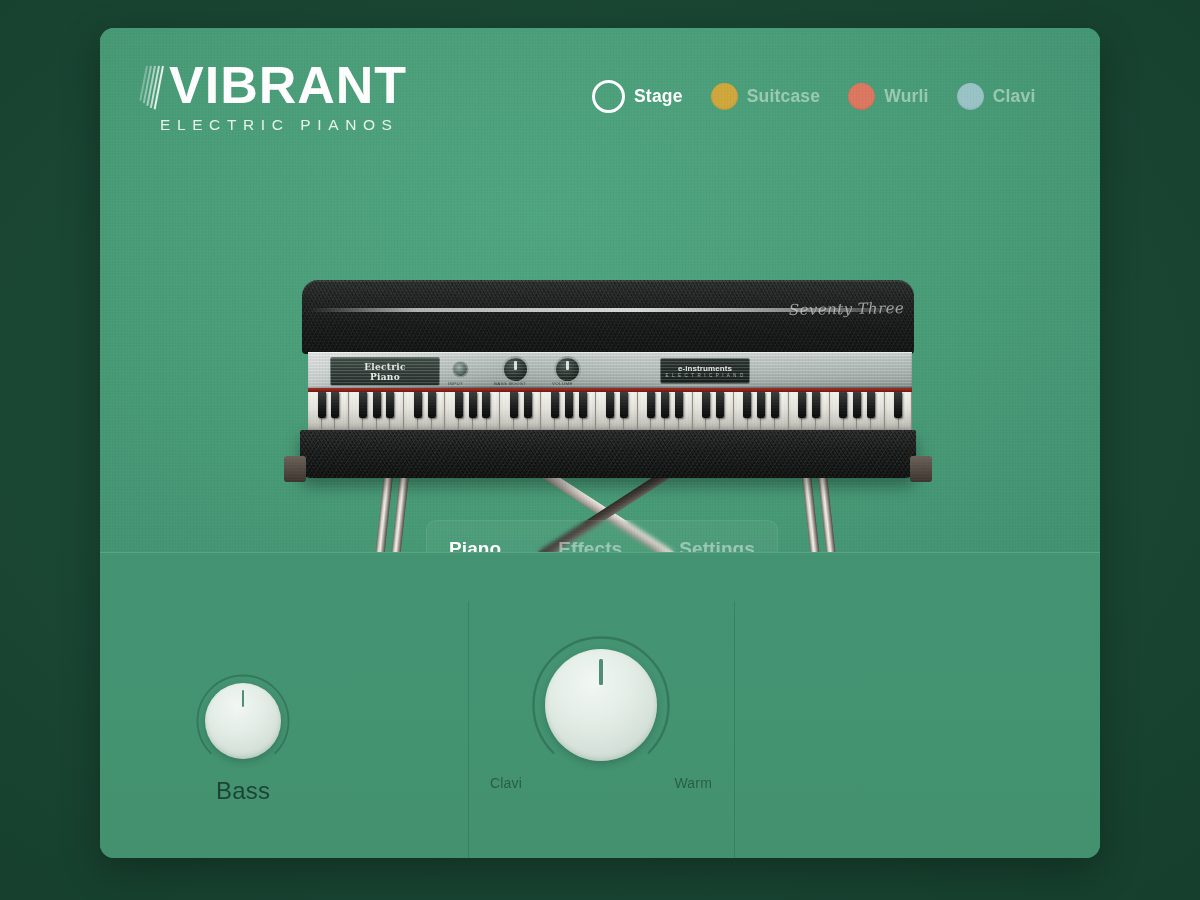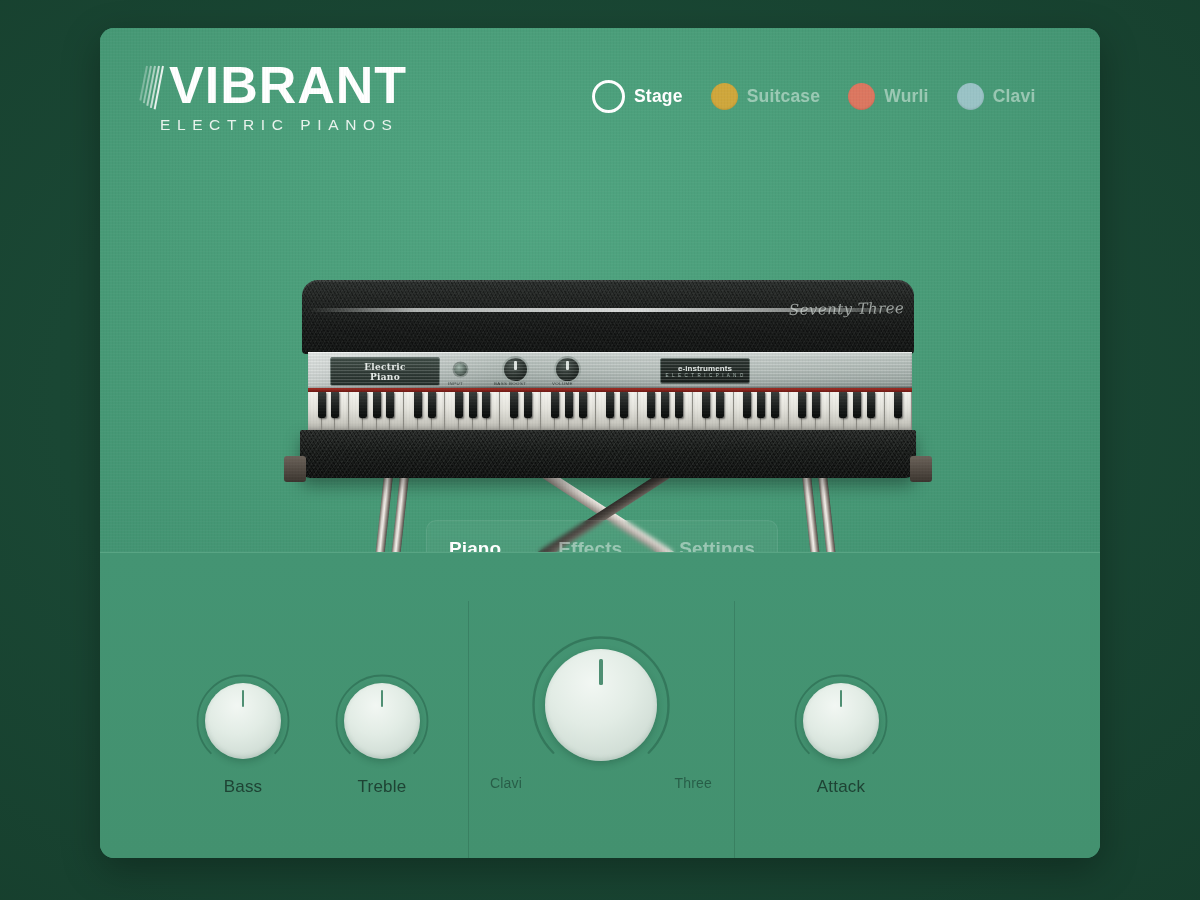--- a/index.html
+++ b/index.html
@@ -407,21 +407,21 @@
     background: radial-gradient(circle at 42% 30%, #f2f7f3 0%, #e2ece5 42%, #cfdcd4 78%, #bccdc4 100%);
     box-shadow: 0 3px 7px rgba(10,40,28,.22), inset 0 -2px 4px rgba(120,150,135,.30);
   }
   .knob .ind{
     position:absolute;
     border-radius:1.5px;
     background:#4f8f73;
   }
   .knob-label{
     margin-top:8px;
-    font-size:17px;
+    font-size:24px;
     color:#1e4334;
     letter-spacing:.2px;
   }
   .knob-label.big{ font-size:21px; }
   .side-label{
     position:absolute;
     font-size:14px;
     color:rgba(22,62,46,.62);
     letter-spacing:.2px;
   }
@@ -620,52 +620,32 @@
           <div class="knob" id="knob-bass" style="width:96px;height:96px;">
               <svg width="96" height="96" class="arc">
                 <path d="M 15.826641456012084 80.17335854398792 A 45.5 45.5 0 1 1 80.17335854398792 80.17335854398792" fill="none" stroke="rgba(18,58,42,0.30)" stroke-width="1.8" stroke-linecap="round"></path>
               </svg>
               <div class="cap" style="width: 76.8px; height: 76.8px; left: 9.6px; top: 9.6px;"></div>
               <div class="ind" style="width: 2.8px; height: 17.664px; left: 46.6px; top: 16.512px; transform-origin: 1.4px 31.488px; transform: rotate(0deg);"></div>
             </div>
           <div class="knob-label">Bass</div>
         </div>
 
-        <div class="knob-cell" style="left:202px; top:120px; width:160px;">
-          <div class="knob" id="knob-treble" style="width:96px;height:96px;">
-              <svg width="96" height="96" class="arc">
-                <path d="M 15.826641456012084 80.17335854398792 A 45.5 45.5 0 1 1 80.17335854398792 80.17335854398792" fill="none" stroke="rgba(18,58,42,0.30)" stroke-width="1.8" stroke-linecap="round"></path>
-              </svg>
-              <div class="cap" style="width: 76.8px; height: 76.8px; left: 9.6px; top: 9.6px;"></div>
-              <div class="ind" style="width: 2.8px; height: 17.664px; left: 46.6px; top: 16.512px; transform-origin: 1.4px 31.488px; transform: rotate(0deg);"></div>
-            </div>
-          <div class="knob-label">Treble</div>
-        </div>
 
         <div class="knob-cell" style="left:391px; top:82px; width:220px;">
           <div class="knob" id="knob-character" style="width:140px;height:140px;">
               <svg width="140" height="140" class="arc">
                 <path d="M 22.270292269908033 117.72970773009195 A 67.5 67.5 0 1 1 117.72970773009196 117.72970773009195" fill="none" stroke="rgba(18,58,42,0.30)" stroke-width="2.4" stroke-linecap="round"></path>
               </svg>
               <div class="cap" style="width: 112px; height: 112px; left: 14px; top: 14px;"></div>
               <div class="ind" style="width: 3.4px; height: 25.76px; left: 68.3px; top: 24.08px; transform-origin: 1.7px 45.92px; transform: rotate(0deg);"></div>
             </div>
           <div class="side-label" style="left:-1px; top:140px;">Clavi</div>
-          <div class="side-label" style="right:-1px; top:140px;">Three</div>
-        </div>
-
-        <div class="knob-cell" style="left:661px; top:120px; width:160px;">
-          <div class="knob" id="knob-attack" style="width:96px;height:96px;">
-              <svg width="96" height="96" class="arc">
-                <path d="M 15.826641456012084 80.17335854398792 A 45.5 45.5 0 1 1 80.17335854398792 80.17335854398792" fill="none" stroke="rgba(18,58,42,0.30)" stroke-width="1.8" stroke-linecap="round"></path>
-              </svg>
-              <div class="cap" style="width: 76.8px; height: 76.8px; left: 9.6px; top: 9.6px;"></div>
-              <div class="ind" style="width: 2.8px; height: 17.664px; left: 46.6px; top: 16.512px; transform-origin: 1.4px 31.488px; transform: rotate(0deg);"></div>
-            </div>
-          <div class="knob-label">Attack</div>
-        </div>
+          <div class="side-label" style="right:-1px; top:140px;">Warm</div>
+        </div>
+
 
 
       </div>
     </div>
 
   </div>
 </div>
 
 </body></html>

